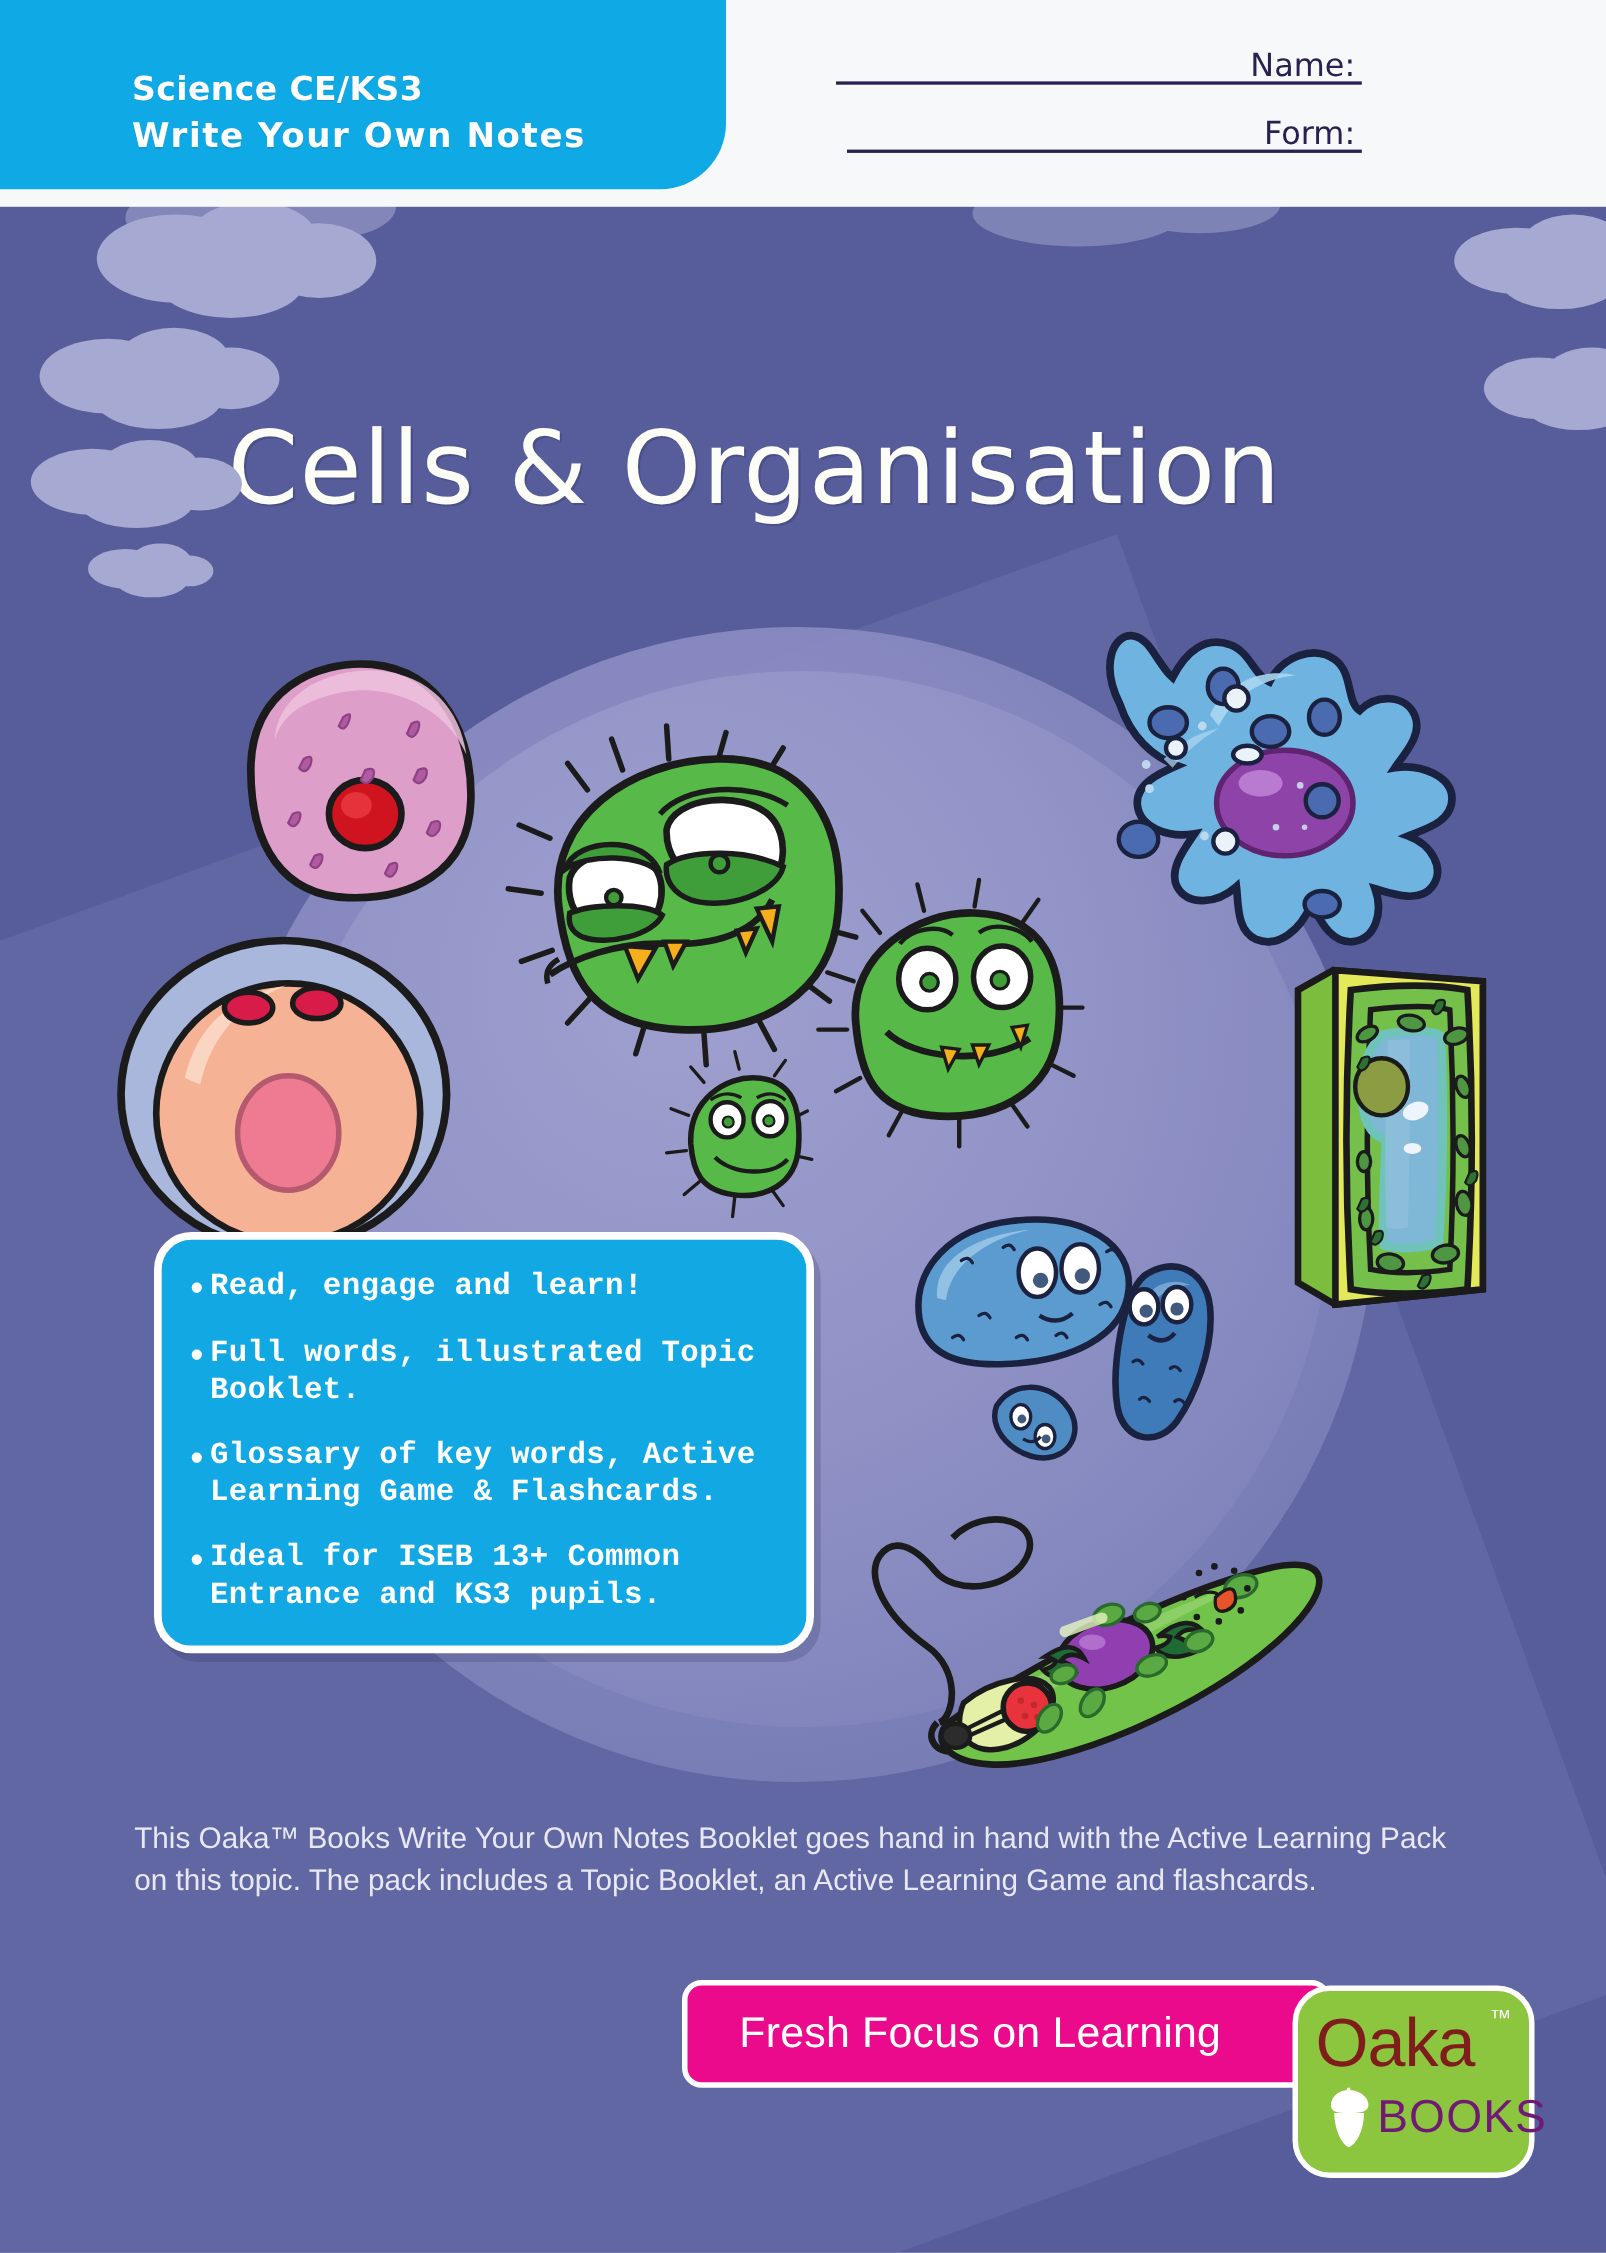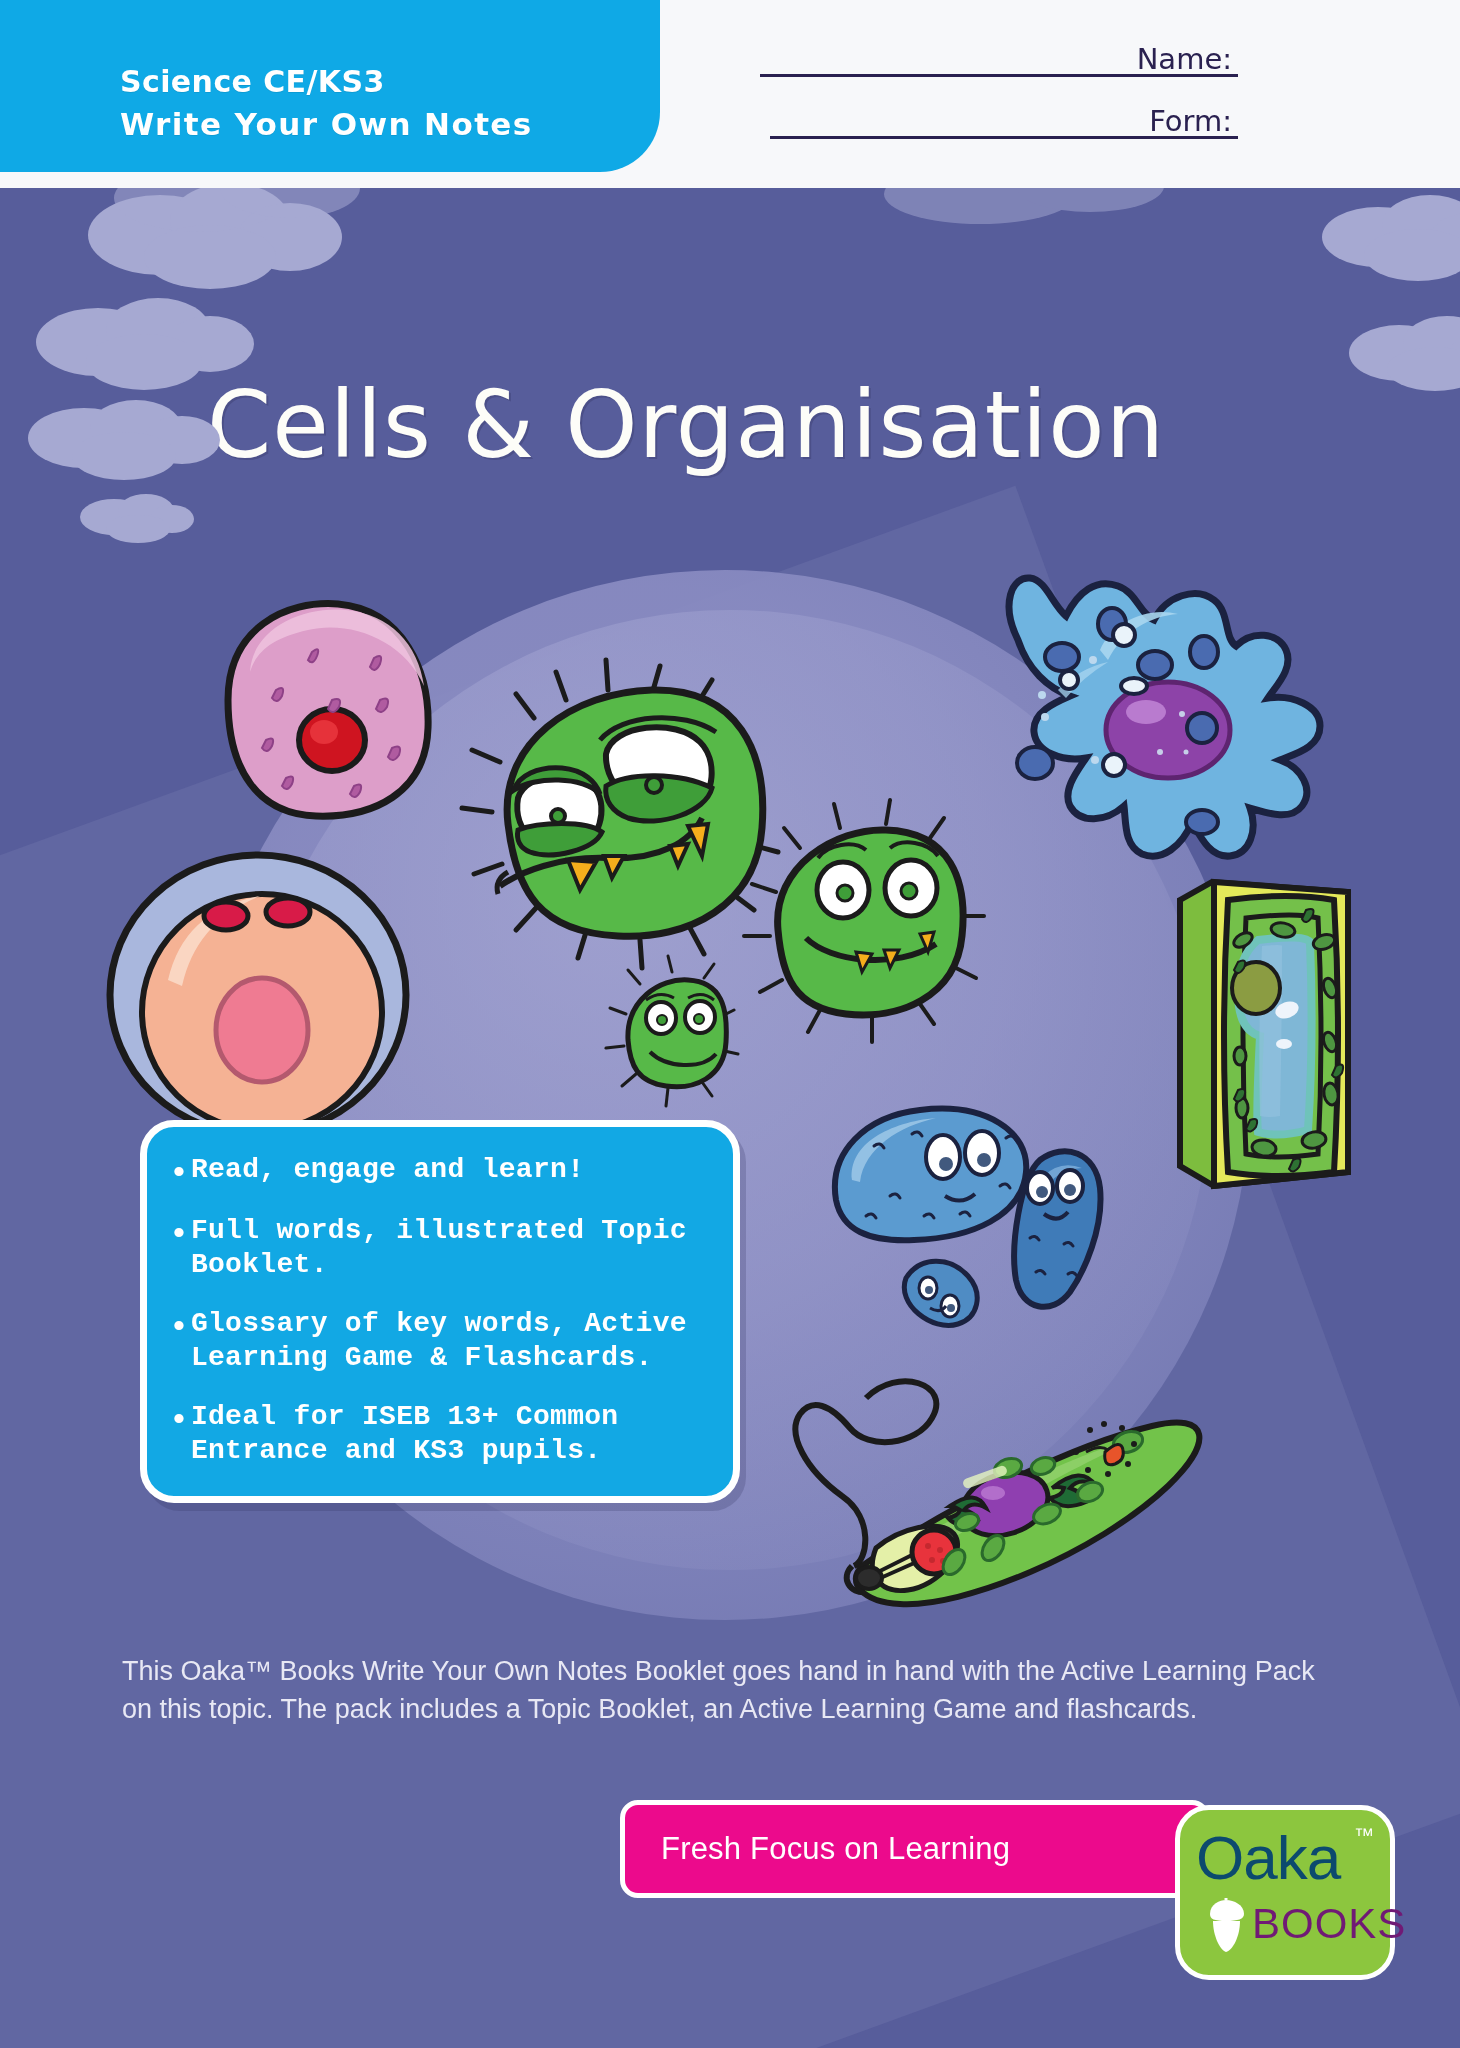--- a/index.html
+++ b/index.html
@@ -152,39 +152,39 @@
     background:#ec0a8c;
     border:5px solid #ffffff;
     border-radius:18px;
     z-index:15;
     box-sizing:border-box;
     display:flex;align-items:center;
   }
   .pinkbar span{
     color:#ffffff;
     font-family:"Liberation Sans",sans-serif;
-    font-size:31px;
+    font-size:39px;
     letter-spacing:0.2px;
-    margin-left:36px;
+    margin-left:47px;
     white-space:nowrap;
   }
 
   
   .logo{
     position:absolute;left:1175px;top:1805px;
     width:220px;height:175px;
     background:#8cc63e;
     border:5px solid #ffffff;
     border-radius:34px;
     z-index:16;
     box-sizing:border-box;
   }
   .logo-oaka{
     position:absolute;left:16px;top:16px;
-    color:#0c4a6e;
+    color:#7f1d1d;
     font-family:"Liberation Sans",sans-serif;
     font-size:62px;
     line-height:64px;
     letter-spacing:-1px;
   }
   .logo-tm{
     position:absolute;right:16px;top:14px;
     color:#ffffff;
     font-family:"Liberation Sans",sans-serif;
     font-size:20px;

